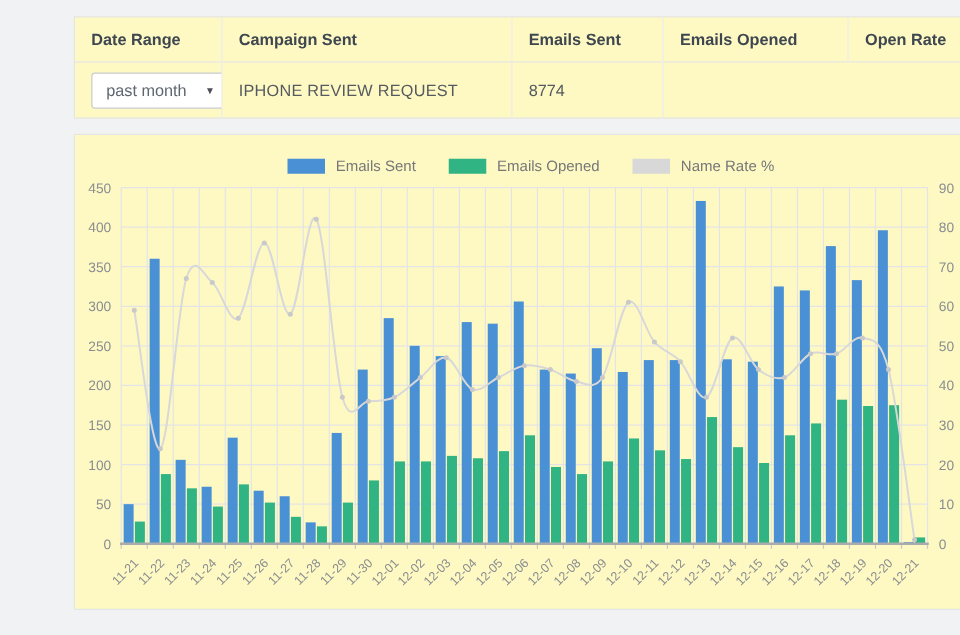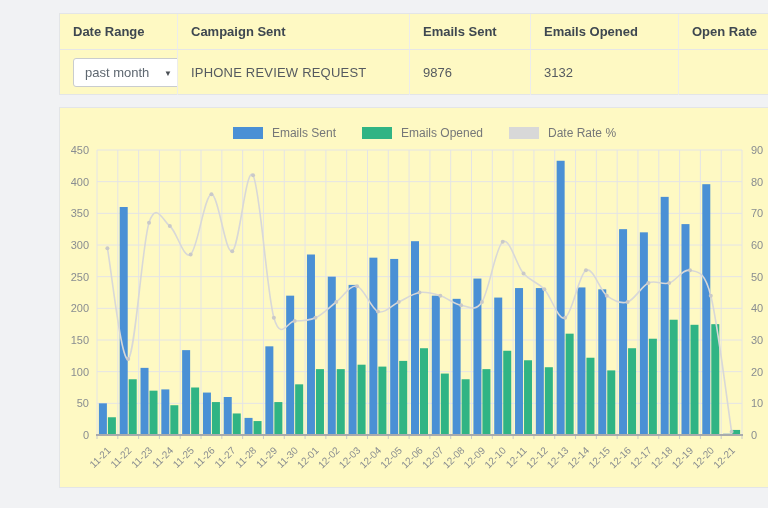--- a/index.html
+++ b/index.html
@@ -93,38 +93,37 @@
 
     <div class="cell body-cell">
       <span class="select-wrap">
         <select class="date-range">
           <option>past month</option>
         </select>
         <span class="select-caret">▼</span>
       </span>
     </div>
     <div class="cell body-cell campaign-name">IPHONE REVIEW REQUEST</div>
-    <div class="cell body-cell">9876</div>
-    <div class="cell body-cell">3132</div>
+    <div class="cell body-cell">8774</div>
   </div>
 </section>
 
 <section class="card chart-card">
   <div class="legend">
     <span class="legend-item">
       <span class="legend-swatch" style="background: rgb(74, 144, 213);"></span>
       <span class="legend-label">Emails Sent</span>
     </span>
     <span class="legend-item">
       <span class="legend-swatch" style="background: rgb(48, 180, 132);"></span>
       <span class="legend-label">Emails Opened</span>
     </span>
     <span class="legend-item">
       <span class="legend-swatch" style="background: rgb(216, 216, 216);"></span>
-      <span class="legend-label">Date Rate %</span>
+      <span class="legend-label">Name Rate %</span>
     </span>
   </div>
   <div class="chart-area">
     <svg width="731" height="345" viewBox="0 0 731 345" xmlns="http://www.w3.org/2000/svg">
         <g>
           <line x1="37" y1="8" x2="37" y2="293" stroke="#e4e4e6" stroke-width="1"></line>
           <line x1="37" y1="293" x2="37" y2="297" stroke="#c6c8ca" stroke-width="1"></line>
           <line x1="57.806451612903224" y1="8" x2="57.806451612903224" y2="293" stroke="#e4e4e6" stroke-width="1"></line>
           <line x1="57.806451612903224" y1="293" x2="57.806451612903224" y2="297" stroke="#c6c8ca" stroke-width="1"></line>
           <line x1="78.61290322580645" y1="8" x2="78.61290322580645" y2="293" stroke="#e4e4e6" stroke-width="1"></line>

